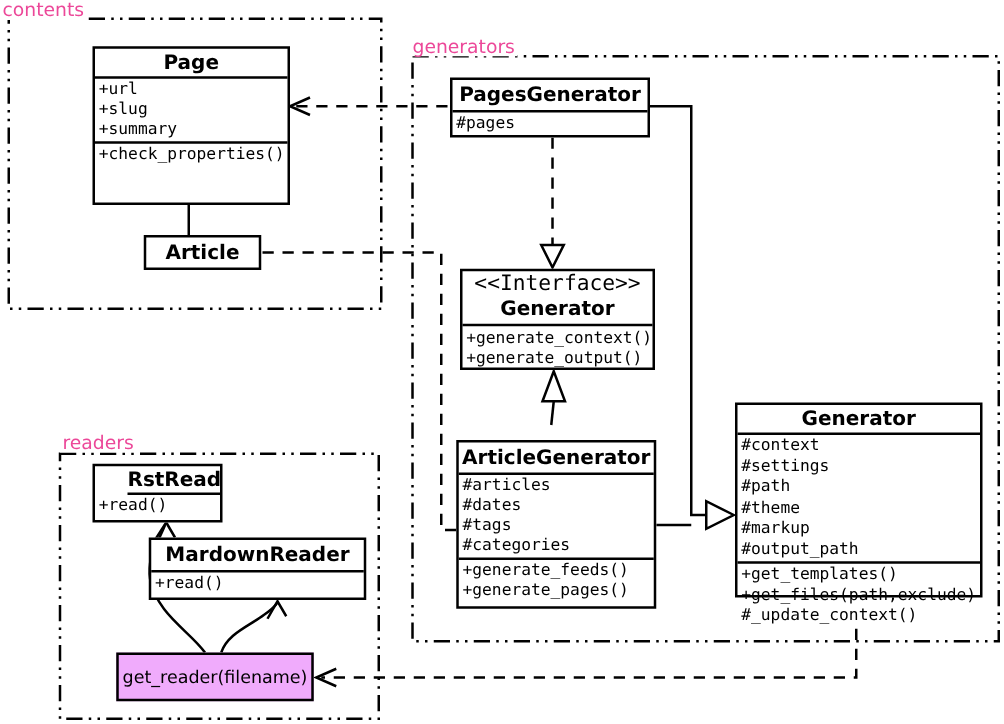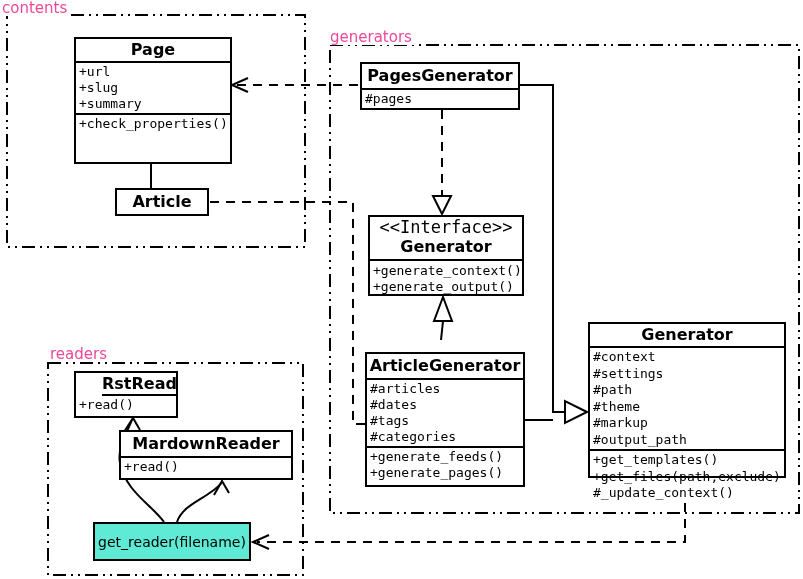--- a/index.html
+++ b/index.html
@@ -30,21 +30,21 @@
   }
   .uml-name{font-weight:bold;font-size:16px;text-align:center;line-height:21px;}
   .uml-attrs{padding:1px 3px;}
   .uml-methods{border-top:2px solid #000;padding:1px 3px;}
   .member{
     font-family:"DejaVu Sans Mono", monospace;font-size:13px;line-height:16px;
     white-space:nowrap;
   }
   .member.tall{line-height:16.5px;}
   .fn-box{
-    position:absolute;box-sizing:border-box;border:2px solid #000;background:#5eead4;
+    position:absolute;box-sizing:border-box;border:2px solid #000;background:#f0abfc;
     display:flex;align-items:center;justify-content:center;
     font-size:14px;white-space:nowrap;
   }
 </style>
 </head>
 <body>
 
 <div class="canvas">
 
   <svg class="layer" width="803" height="579" viewBox="0 0 803 579">

